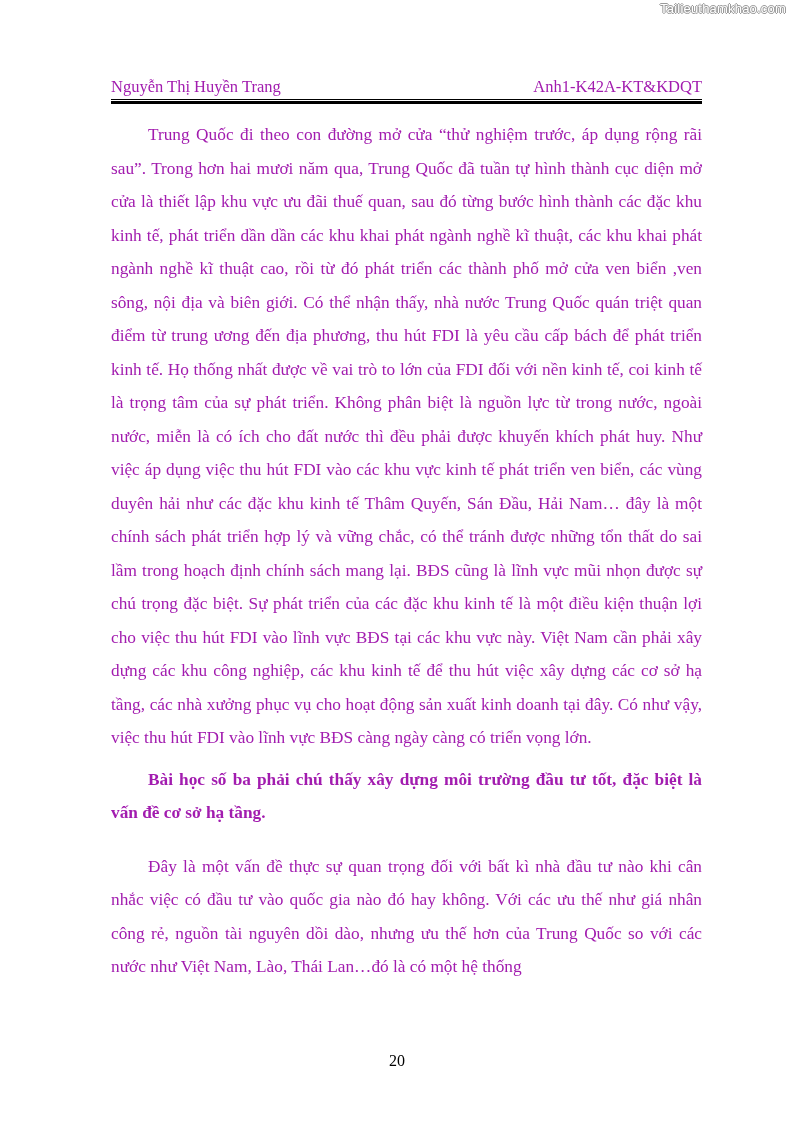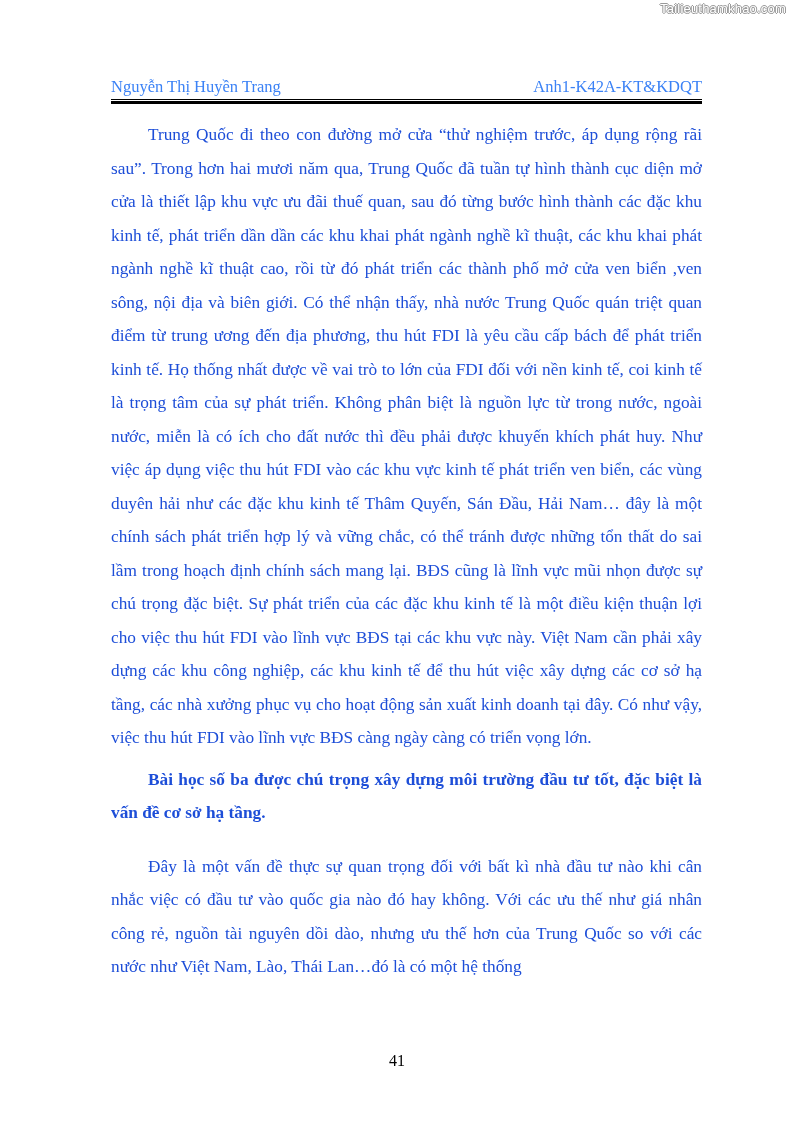--- a/index.html
+++ b/index.html
@@ -5,31 +5,31 @@
     html, body { margin: 0; padding: 0; background: #ffffff; }
     body { width: 794px; height: 1123px; position: relative; overflow: hidden; }
     .watermark {
       position: absolute; top: 1px; right: 8px;
       font-family: "Liberation Sans", sans-serif; font-size: 13px;
       color: #ffffff; letter-spacing: 0.2px;
       text-shadow: -1px 0 #9a9a9a, 1px 0 #9a9a9a, 0 -1px #9a9a9a, 0 1px #9a9a9a;
     }
     .page-header {
       position: absolute; left: 111px; top: 77px; width: 591px;
-      font-family: "Liberation Serif", serif; font-size: 16.5px; color: #3b82f6;
+      font-family: "Liberation Serif", serif; font-size: 16.5px; color: #a21caf;
       display: flex; justify-content: space-between; align-items: baseline;
     }
     .header-rule {
       position: absolute; left: 111px; top: 99px; width: 591px; height: 5px;
     }
     .header-rule .thin { position: absolute; top: 0; left: 0; right: 0; height: 1px; background: #000; }
     .header-rule .thick { position: absolute; top: 2px; left: 0; right: 0; height: 2.5px; background: #000; }
     .content {
       position: absolute; left: 111px; top: 118px; width: 591px;
-      font-family: "Liberation Serif", serif; font-size: 17.3px; color: #1d4ed8;
+      font-family: "Liberation Serif", serif; font-size: 17.3px; color: #a21caf;
       line-height: 33.5px;
     }
     .content p { margin: 0; text-align: justify; text-indent: 37px; }
     .content p.bold { font-weight: bold; margin-top: 8px; }
     .content p.after-bold { margin-top: 20px; }
     .page-number {
       position: absolute; left: 0; right: 0; top: 1052px; text-align: center;
       font-family: "Liberation Serif", serif; font-size: 16px; color: #000;
     }
   </style>
@@ -42,17 +42,17 @@
   <span>Nguyễn Thị Huyền Trang</span>
   <span>Anh1-K42A-KT&amp;KDQT</span>
 </div>
 <div class="header-rule">
   <div class="thin"></div>
   <div class="thick"></div>
 </div>
 
 <div class="content">
   <p>Trung Quốc đi theo con đường mở cửa “thử nghiệm trước, áp dụng rộng rãi sau”. Trong hơn hai mươi năm qua, Trung Quốc đã tuần tự hình thành cục diện mở cửa là thiết lập khu vực ưu đãi thuế quan, sau đó từng bước hình thành các đặc khu kinh tế, phát triển dần dần các khu khai phát ngành nghề kĩ thuật, các khu khai phát ngành nghề kĩ thuật cao, rồi từ đó phát triển các thành phố mở cửa ven biển ,ven sông, nội địa và biên giới. Có thể nhận thấy, nhà nước Trung Quốc quán triệt quan điểm từ trung ương đến địa phương, thu hút FDI là yêu cầu cấp bách để phát triển kinh tế. Họ thống nhất được về vai trò to lớn của FDI đối với nền kinh tế, coi kinh tế là trọng tâm của sự phát triển. Không phân biệt là nguồn lực từ trong nước, ngoài nước, miễn là có ích cho đất nước thì đều phải được khuyến khích phát huy. Như việc áp dụng việc thu hút FDI vào các khu vực kinh tế phát triển ven biển, các vùng duyên hải như các đặc khu kinh tế Thâm Quyến, Sán Đầu, Hải Nam… đây là một chính sách phát triển hợp lý và vững chắc, có thể tránh được những tổn thất do sai lầm trong hoạch định chính sách mang lại. BĐS cũng là lĩnh vực mũi nhọn được sự chú trọng đặc biệt. Sự phát triển của các đặc khu kinh tế là một điều kiện thuận lợi cho việc thu hút FDI vào lĩnh vực BĐS tại các khu vực này. Việt Nam cần phải xây dựng các khu công nghiệp, các khu kinh tế để thu hút việc xây dựng các cơ sở hạ tầng, các nhà xưởng phục vụ cho hoạt động sản xuất kinh doanh tại đây. Có như vậy, việc thu hút FDI vào lĩnh vực BĐS càng ngày càng có triển vọng lớn.</p>
-  <p class="bold">Bài học số ba được chú trọng xây dựng môi trường đầu tư tốt, đặc biệt là vấn đề cơ sở hạ tầng.</p>
+  <p class="bold">Bài học số ba phải chú thấy xây dựng môi trường đầu tư tốt, đặc biệt là vấn đề cơ sở hạ tầng.</p>
   <p class="after-bold">Đây là một vấn đề thực sự quan trọng đối với bất kì nhà đầu tư nào khi cân nhắc việc có đầu tư vào quốc gia nào đó hay không. Với các ưu thế như giá nhân công rẻ, nguồn tài nguyên dồi dào, nhưng ưu thế hơn của Trung Quốc so với các nước như Việt Nam, Lào, Thái Lan…đó là có một hệ thống</p>
 </div>
 
-<div class="page-number">41</div>
+<div class="page-number">20</div>
 
 </body></html>

